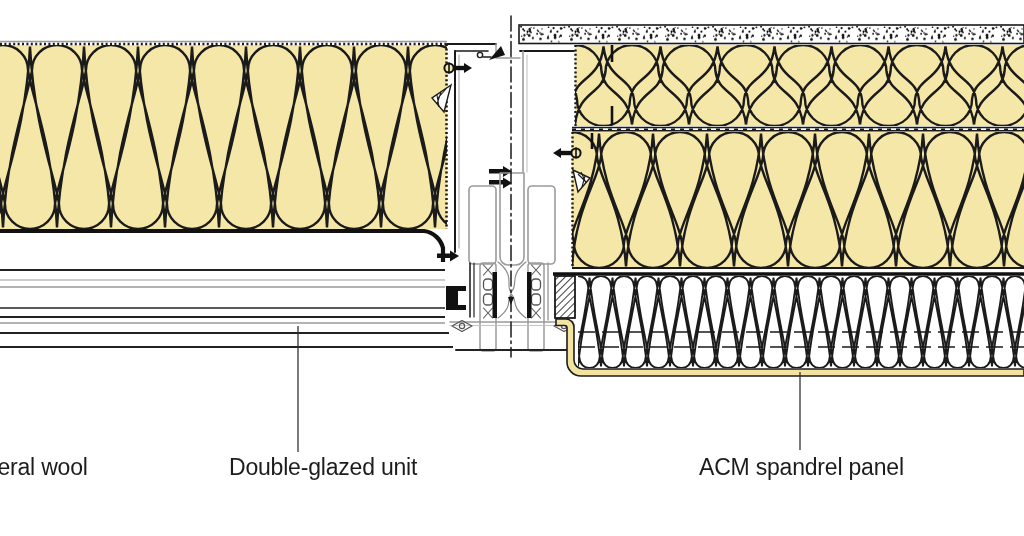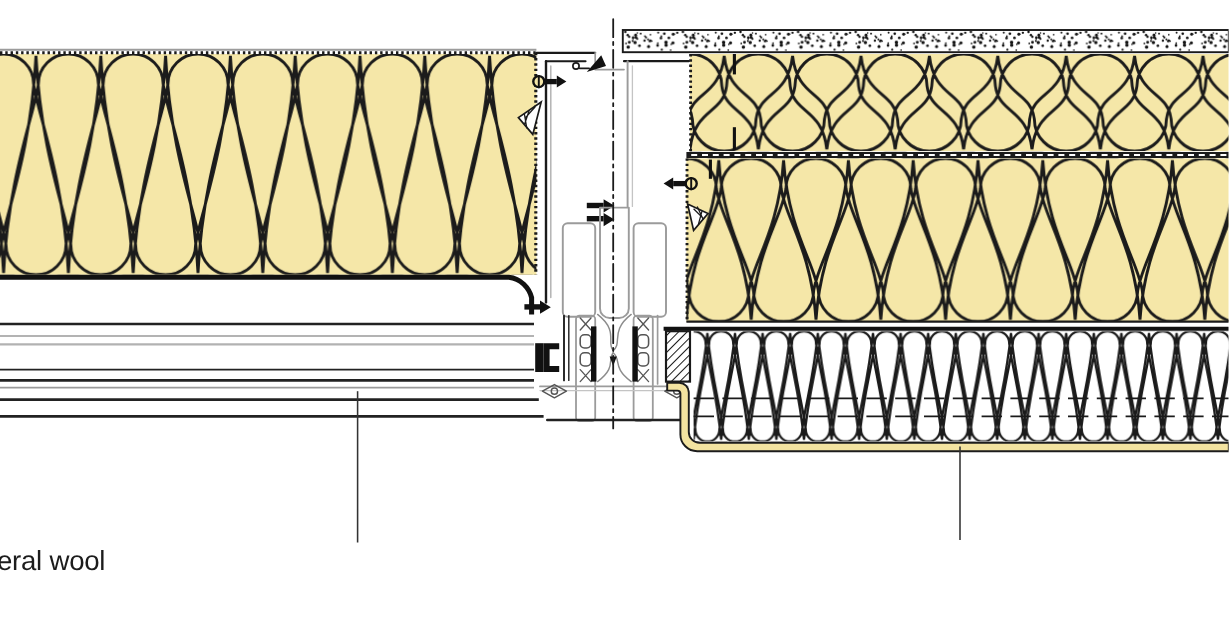--- a/index.html
+++ b/index.html
@@ -234,14 +234,16 @@
     </g>
 
     <path d="M556,319 h10 a8,8 0 0 1 8,8 v33 a9,9 0 0 0 9,9 h441 v7 h-443 a14,14 0 0 1 -14,-14 v-34 a2.5,2.5 0 0 0 -2.5,-2.5 h-8.5 z" fill="#F3E3A0" stroke="#1c1c1c" stroke-width="1.6" stroke-linejoin="round"></path>
   </g>
 
   <line x1="298" y1="326" x2="298" y2="452" stroke="#333" stroke-width="1.3"></line>
   <line x1="800" y1="372" x2="800" y2="450" stroke="#333" stroke-width="1.3"></line>
 </svg>
 
 <div class="lbl" style="left:-39px; top:454px;">Mineral wool</div>
+<div class="lbl" style="left:229px; top:454px;">Double-glazed unit</div>
+<div class="lbl" style="left:699px; top:454px;">ACM spandrel panel</div>
 
 </div>
 
 </body></html>

